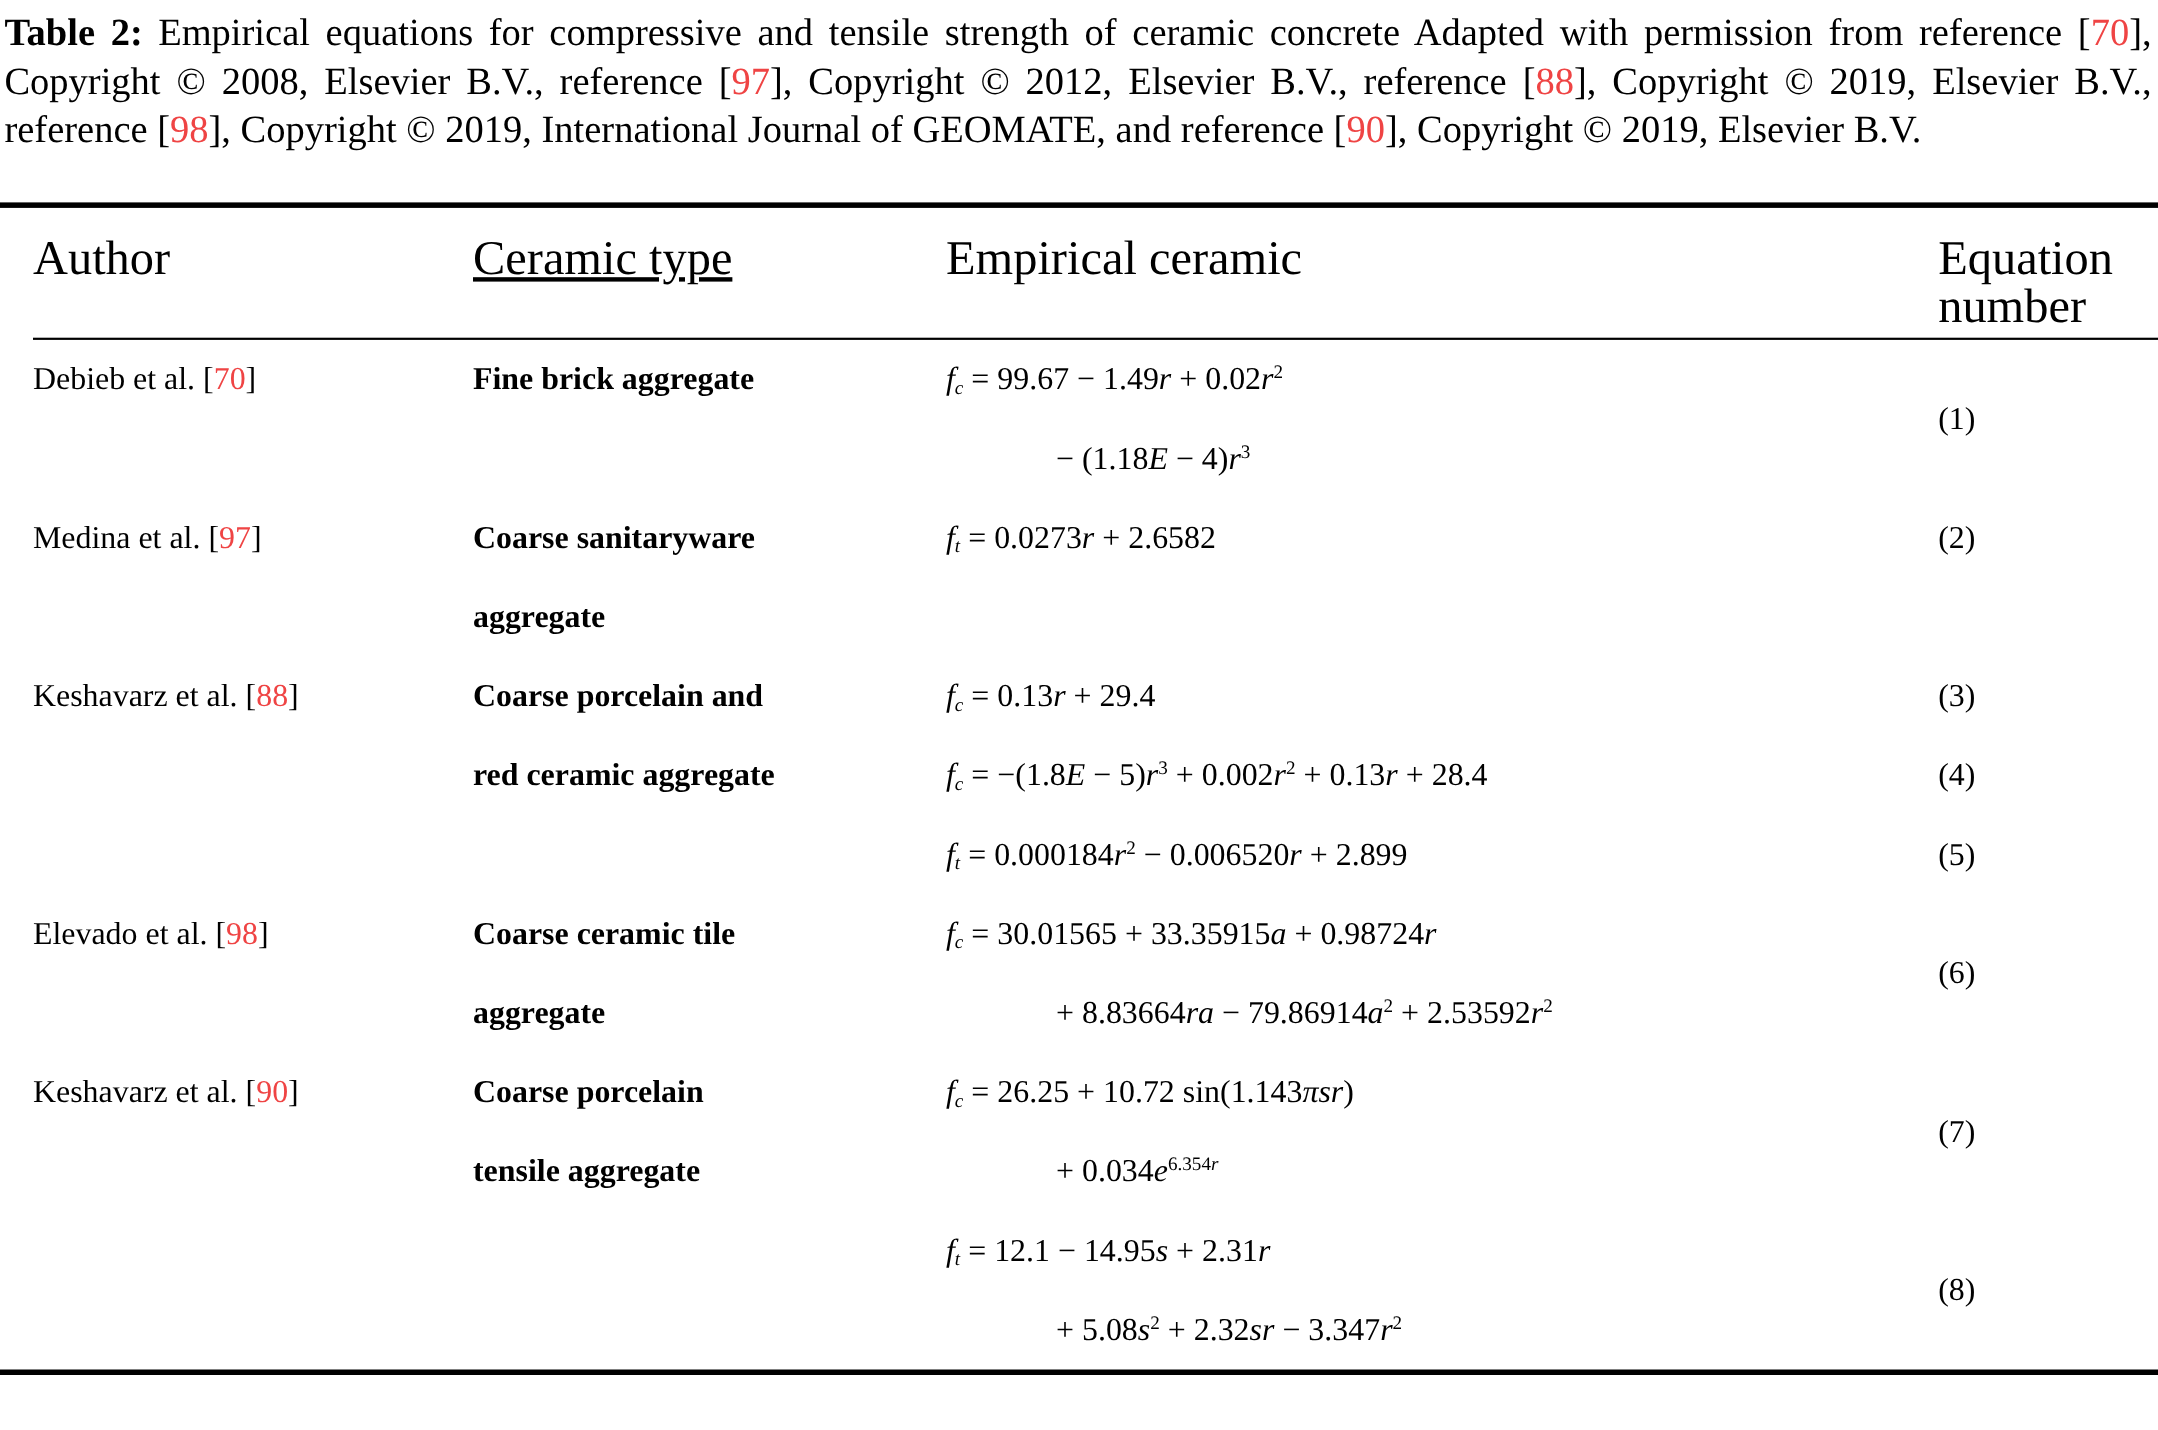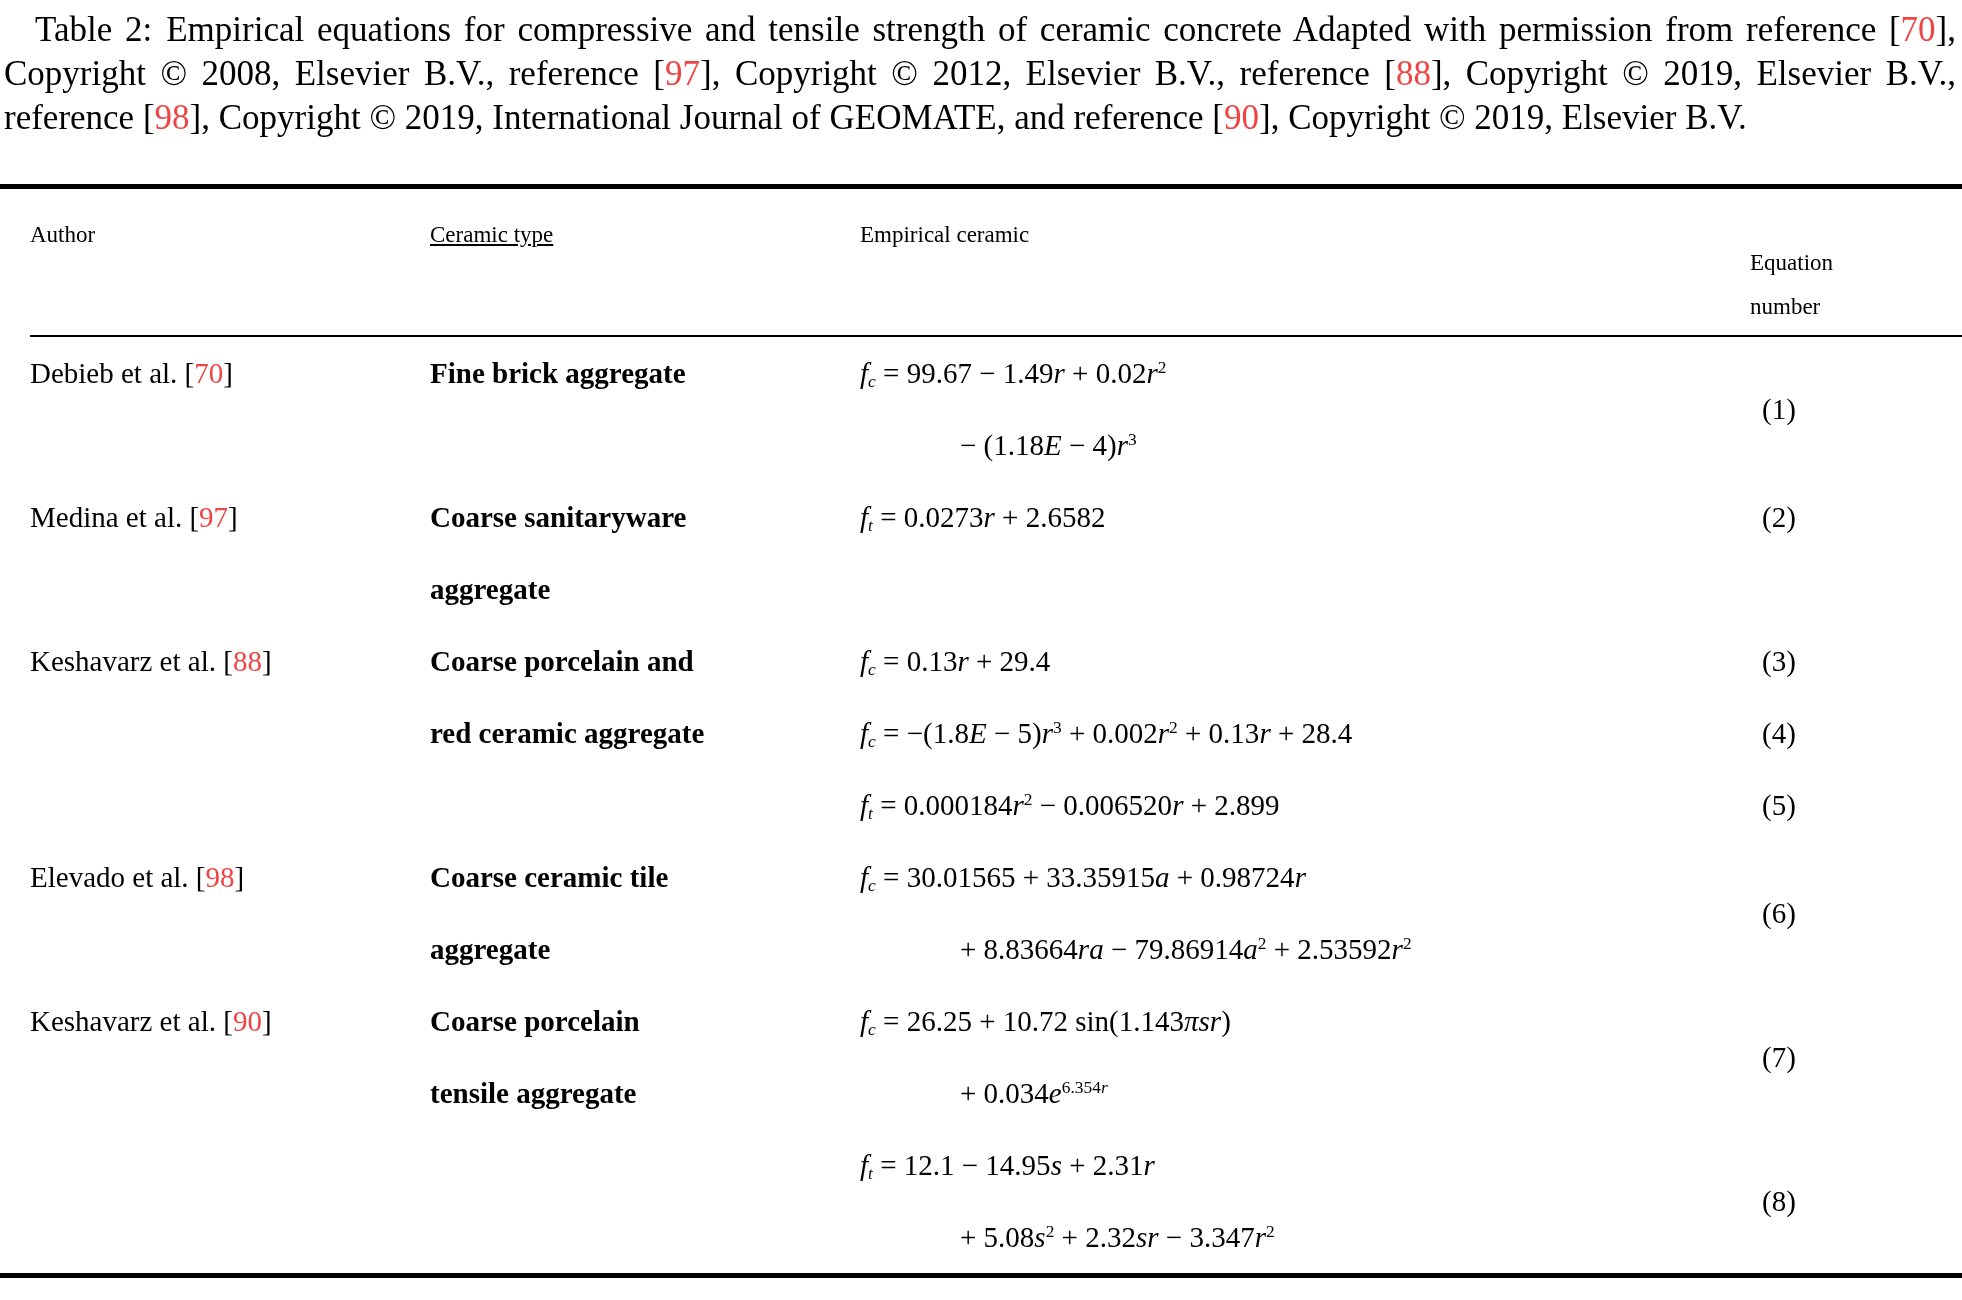--- a/index.html
+++ b/index.html
@@ -1,30 +1,30 @@
 <!DOCTYPE html>
 <html><head>
 <meta charset="utf-8">
 <style>
   html,body{margin:0;padding:0;background:#ffffff;}
   body{width:1962px;height:1300px;font-family:"Liberation Serif",serif;color:#000;}
   .page{position:relative;width:1962px;height:1300px;overflow:hidden;background:#fff;}
 
   .caption{margin:8px 2px 0 4px;width:1952px;font-size:35px;line-height:44px;text-align:justify;}
-  .cap-label{font-weight:400;margin-right:14px;margin-left:31px;}
+  .cap-label{font-weight:700;margin-right:14px;}
   .ref{color:#ef4444;}
 
   .tablewrap{margin-top:44px;border-top:5px solid #000;border-bottom:5px solid #000;padding-left:30px;}
 
-  .thead{display:flex;padding:24px 12px 6px 0;border-bottom:2px solid #000;font-size:23px;line-height:44px;}
+  .thead{display:flex;padding:24px 0 6px 0;border-bottom:2px solid #000;font-size:44px;line-height:44px;}
   .thead .c1{width:400px;}
   .thead .c2{width:430px;text-decoration:underline;}
   .thead .c3{flex:1;display:flex;}
   .thead .eqh{flex:1;}
-  .thead .numh{width:200px;margin-top:28px;}
+  .thead .numh{width:200px;}
 
   .trow{display:flex;font-size:29px;line-height:72px;}
   .col1{width:400px;}
   .col2{width:430px;}
   .col3{flex:1;}
   .type-line{line-height:72px;font-weight:bold;}
   .eq-group{display:flex;align-items:center;}
   .eq-lines{flex:1;}
   .eq-line{line-height:72px;white-space:nowrap;}
   .eq-line.cont{padding-left:100px;}

